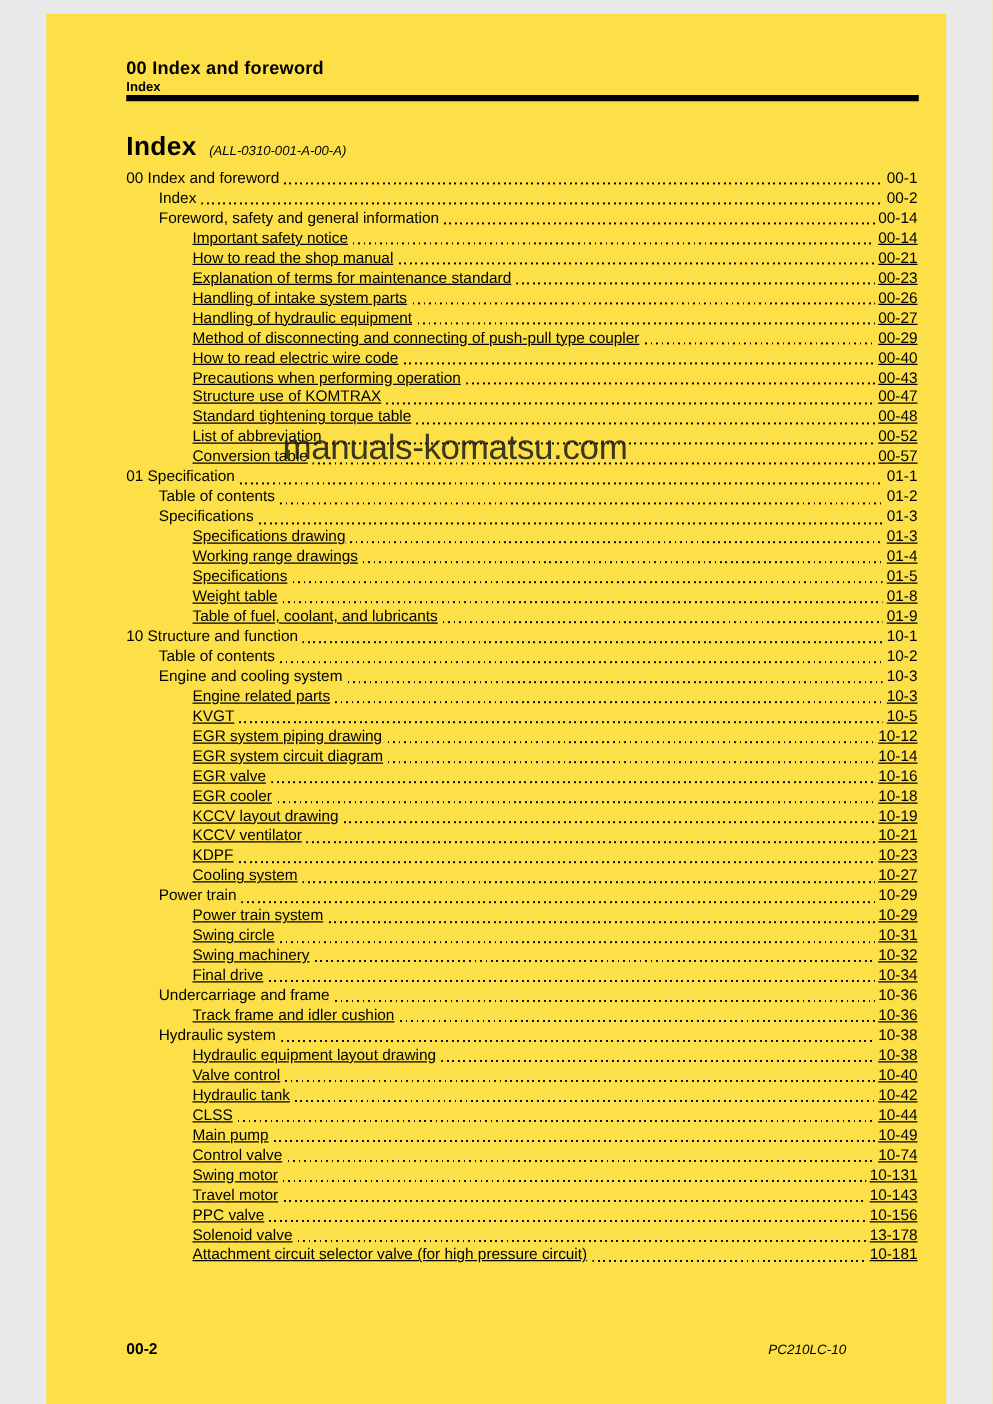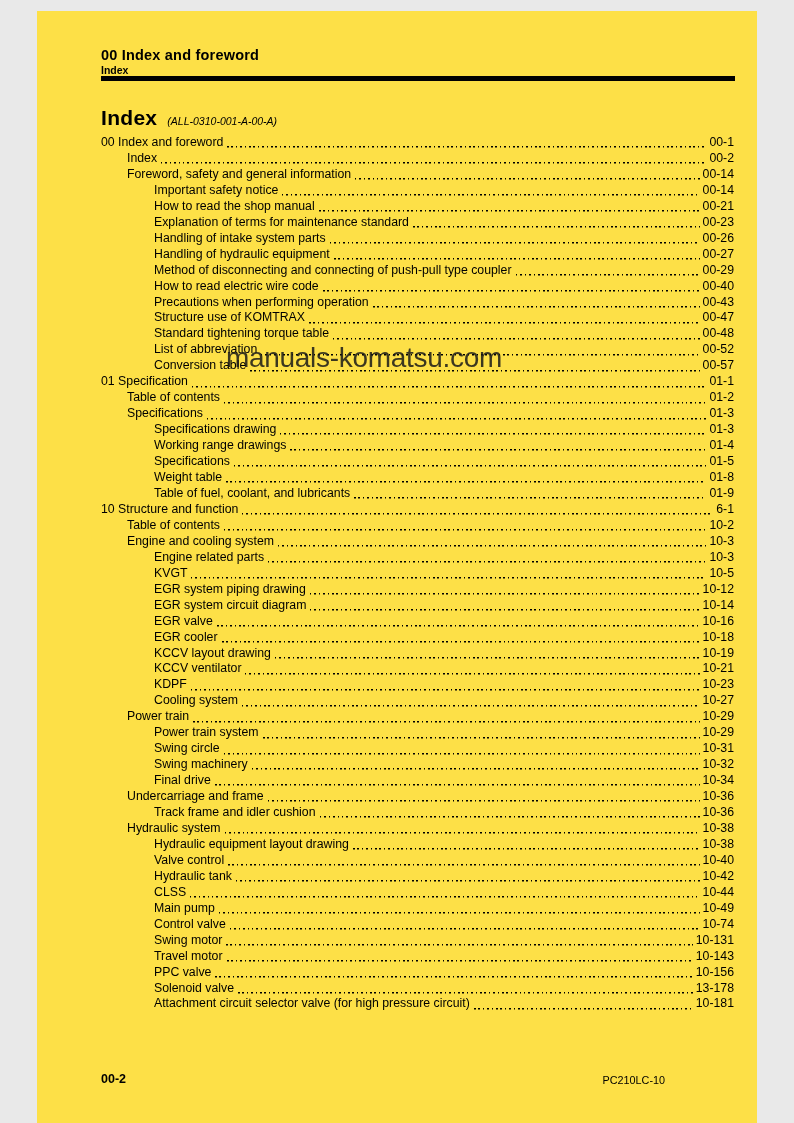--- a/index.html
+++ b/index.html
@@ -19,42 +19,42 @@
   .hdr-rule{position:absolute;left:64px;top:65px;width:634px;height:4.5px;background:#000;}
   
   .title-block{position:absolute;left:64px;top:95px;white-space:nowrap;}
   .title-text{font-weight:bold;font-size:21px;letter-spacing:.3px;}
   .title-code{font-style:italic;font-size:10.5px;margin-left:10px;}
   
   .toc{position:absolute;left:64px;top:124px;width:633px;}
   .toc-row{display:flex;line-height:15.95px;font-size:12.3px;}
   .lvl-0{padding-left:0;}
   .lvl-1{padding-left:26px;}
-  .lvl-2{padding-left:53px;}
+  .lvl-2{padding-left:53px;text-decoration:underline;}
   .toc-label{white-space:nowrap;}
   .toc-leader{
     flex:1 1 auto;
     margin:0 3px 0 4px;
     background-image:repeating-linear-gradient(90deg,#000 0 1.5px,transparent 1.5px 4.4px);
     background-repeat:no-repeat;
     background-size:100% 1.5px;
     background-position:0 11.3px;
   }
   .toc-page{white-space:nowrap;}
   
   .watermark{
     position:absolute;left:189px;top:331px;
     font-size:28px;letter-spacing:-.3px;
     color:rgba(25,25,25,.85);
     white-space:nowrap;
     pointer-events:none;
   }
   
   .footer-page{position:absolute;left:64px;top:1061px;font-weight:bold;font-size:12.5px;}
-  .footer-model{position:absolute;right:92px;top:1063px;font-size:10.8px;}
+  .footer-model{position:absolute;right:80px;top:1063px;font-size:10.8px;font-style:italic;}
 </style>
 </head>
 <body>
 
 <div class="page">
 
   <div class="hdr">
     <div class="hdr-chapter">00 Index and foreword</div>
     <div class="hdr-section">Index</div>
   </div>
@@ -176,21 +176,21 @@
       <span class="toc-page">01-8</span>
     </div>
       <div class="toc-row lvl-2">
       <span class="toc-label">Table of fuel, coolant, and lubricants</span>
       <span class="toc-leader"></span>
       <span class="toc-page">01-9</span>
     </div>
       <div class="toc-row lvl-0">
       <span class="toc-label">10 Structure and function</span>
       <span class="toc-leader"></span>
-      <span class="toc-page">6-1</span>
+      <span class="toc-page">10-1</span>
     </div>
       <div class="toc-row lvl-1">
       <span class="toc-label">Table of contents</span>
       <span class="toc-leader"></span>
       <span class="toc-page">10-2</span>
     </div>
       <div class="toc-row lvl-1">
       <span class="toc-label">Engine and cooling system</span>
       <span class="toc-leader"></span>
       <span class="toc-page">10-3</span>

